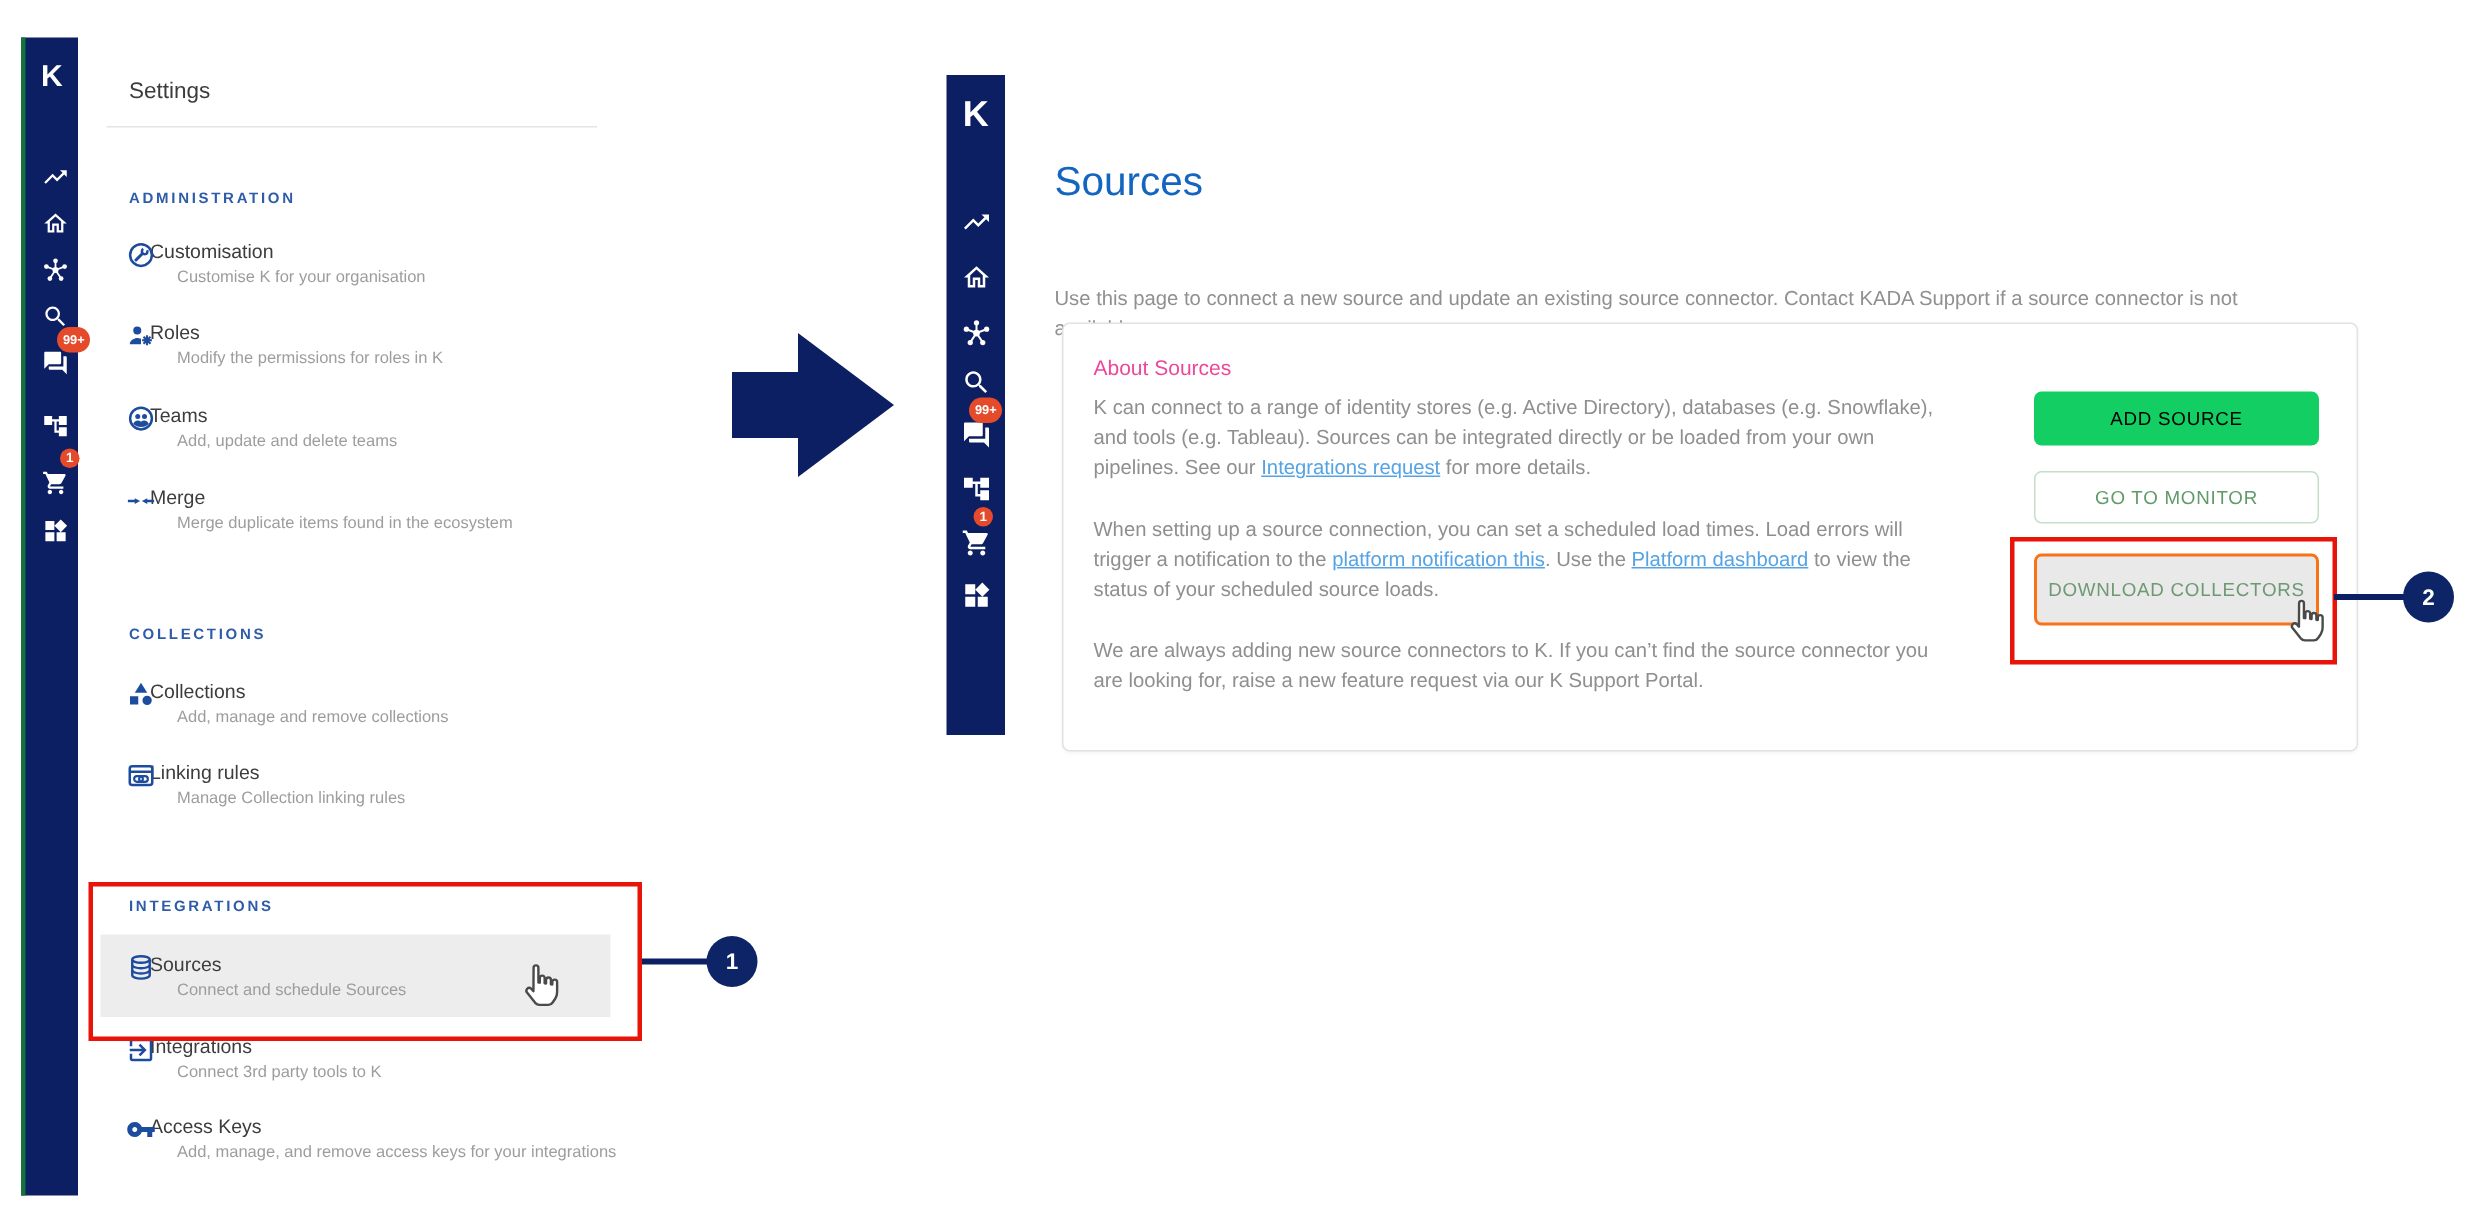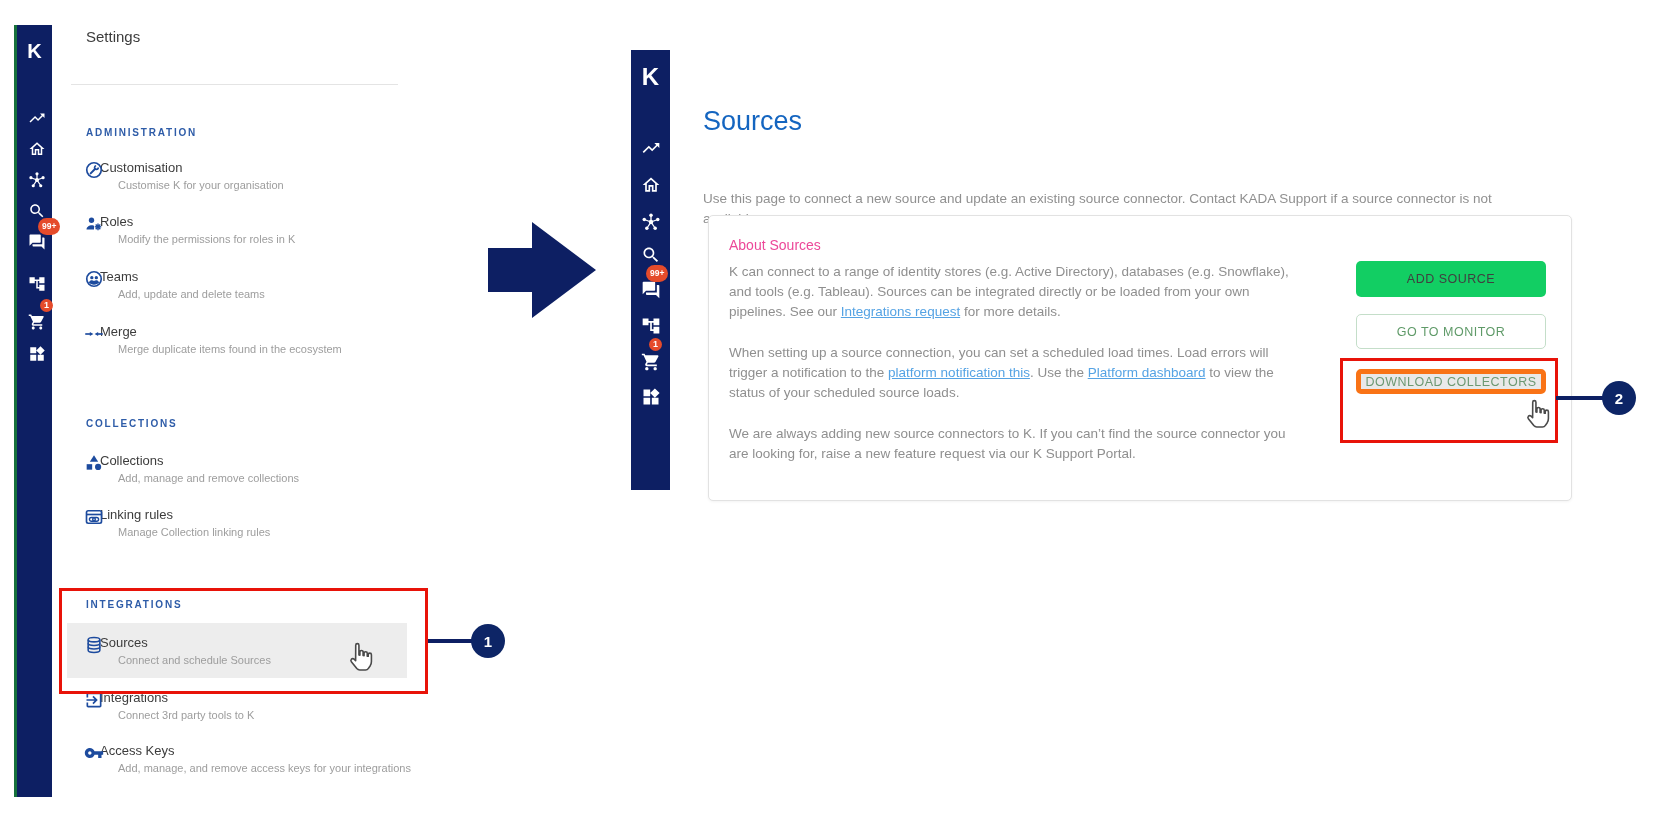--- a/index.html
+++ b/index.html
@@ -10,44 +10,44 @@
   .sb-left{left:14px;top:25px;width:35px;height:772px;border-left:3px solid #17713c;}
   .sb-right{left:631px;top:50px;width:39px;height:440px;}
   .klogo{position:absolute;width:100%;text-align:center;color:#fff;font-weight:700;}
   .sb-ic{position:absolute;color:#fff;}
   .sb-ic svg{display:block;}
   .badge{position:absolute;background:#e54b2b;color:#fff;font-weight:700;line-height:1;
          border-radius:9px;text-align:center;z-index:3;}
   .badge-pill{font-size:8.5px;padding:4px 4px;}
   .badge-dot{font-size:9px;width:13px;height:13px;border-radius:50%;line-height:13px;padding:0;}
   
-  .set-title{position:absolute;left:86px;top:28px;font-size:15px;color:#3c3c3c;}
+  .set-title{position:absolute;left:86px;top:52px;font-size:15px;color:#3c3c3c;}
   .divider{position:absolute;left:71px;top:84px;width:327px;height:1px;background:#e4e4e4;}
   .sec-label{position:absolute;left:86px;font-size:10px;font-weight:700;letter-spacing:1.8px;color:#2e5ca8;}
   .mi{position:absolute;left:84px;width:330px;cursor:pointer;}
   .mic{position:absolute;left:0;top:0;width:20px;height:20px;color:#1d4b9e;}
   .mit{margin-left:16px;font-size:13px;color:#3c3c3c;line-height:15px;}
   .mis{margin-left:34px;font-size:11px;color:#9d9d9d;line-height:13px;margin-top:4px;}
   .hl-row{position:absolute;left:67px;top:623px;width:340px;height:55px;background:#ededed;}
   
   .big-arrow{position:absolute;left:486px;top:220px;}
   
   .pg-title{position:absolute;left:703px;top:106px;font-size:27px;font-weight:500;color:#1465c0;}
   .pg-desc{position:absolute;left:703px;top:145px;width:838px;font-size:13.5px;line-height:19.5px;color:#909090;margin-top:44px;}
   .card{position:absolute;left:708px;top:215px;width:864px;height:286px;background:#fff;
         border:1px solid #e2e2e2;border-radius:5px;box-shadow:0 1px 3px rgba(0,0,0,.05);box-sizing:border-box;}
   .card-h{position:absolute;left:20px;top:21px;font-size:14px;color:#ec4899;}
   .card-txt{position:absolute;left:20px;top:46px;width:560px;font-size:13.5px;line-height:20px;color:#8f8f8f;}
   .card-txt p{margin:0 0 21px 0;}
   .card-txt a{color:#55a3e4;text-decoration:underline;cursor:pointer;}
   .btn{position:absolute;left:647px;width:190px;display:flex;align-items:center;justify-content:center;
        font-size:12.5px;font-weight:500;letter-spacing:.5px;border-radius:5px;box-sizing:border-box;cursor:pointer;}
-  .btn-add{top:45px;height:36px;background:#12ce63;color:#404040;}
+  .btn-add{top:45px;height:36px;background:#12ce63;color:#000000;}
   .btn-monitor{top:98px;height:35px;background:#fff;border:1px solid #c4dec9;color:#5f9a68;}
-  .btn-download{top:153px;height:25px;background:#e9e9e9;border:5px solid #f97316;color:#6d9973;}
+  .btn-download{top:153px;height:48px;background:#e9e9e9;border:2px solid #f97316;color:#6d9973;}
   
   .redbox{position:absolute;border:3px solid #e81309;box-sizing:border-box;z-index:5;}
   .rb1{left:59px;top:588px;width:369px;height:106px;}
   .rb2{left:1340px;top:358px;width:218px;height:85px;}
   .conn{position:absolute;height:3.5px;background:#0d1f63;z-index:5;}
   .c1{left:428px;top:639px;width:45px;}
   .c2{left:1556px;top:396px;width:48px;}
   .callout{position:absolute;width:34px;height:34px;border-radius:50%;background:#0d2566;color:#fff;
            font-size:15px;font-weight:700;display:flex;align-items:center;justify-content:center;z-index:6;}
   .co1{left:471px;top:624px;}

